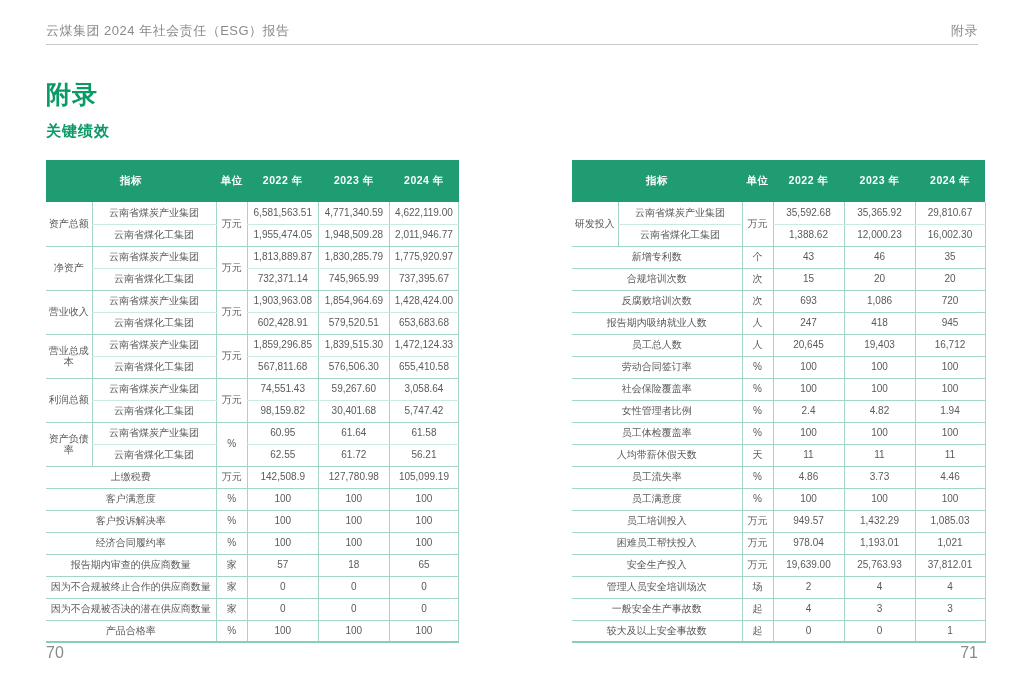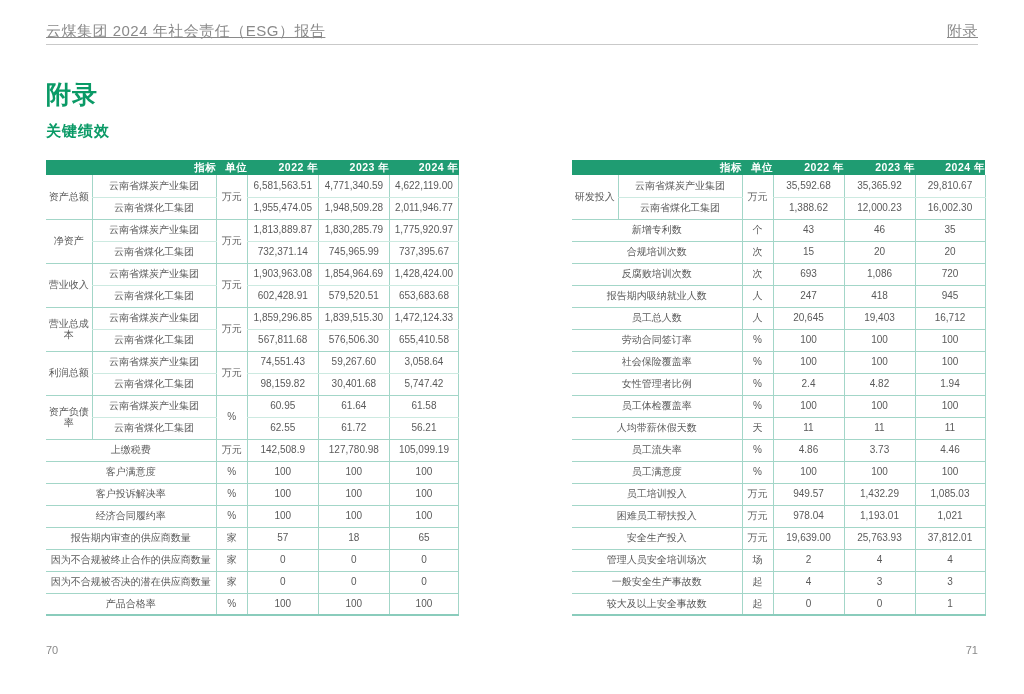--- a/index.html
+++ b/index.html
@@ -14,21 +14,21 @@
   *{margin:0;padding:0;box-sizing:border-box;}
   html,body{background:#ffffff;}
   body{
     width:1024px;height:694px;position:relative;overflow:hidden;
     font-family:"Liberation Sans","DejaVu Sans",sans-serif;
     color:var(--text-gray);
   }
   .hdr{
     position:absolute;left:46px;right:46px;top:22px;
     display:flex;justify-content:space-between;align-items:flex-end;
-    font-size:15px;color:var(--muted-gray);letter-spacing:.5px;text-decoration:underline;
+    font-size:13px;color:var(--muted-gray);letter-spacing:.5px;
   }
   .rule{
     position:absolute;left:46px;right:46px;top:44px;
     border-bottom:1px solid #c9c9c9;
   }
   h1.page-title{
     position:absolute;left:46px;top:78px;
     font-size:25px;font-weight:bold;color:var(--title-green);letter-spacing:1px;
   }
   h2.section-title{
@@ -37,35 +37,35 @@
   }
   .tbl{position:absolute;top:160px;}
   .tbl-left{left:46px;}
   .tbl-right{left:572px;}
   table{
     border-collapse:collapse;table-layout:fixed;width:413px;
     font-size:10px;color:var(--text-gray);
   }
   thead th{
     background:var(--header-green);color:#ffffff;font-weight:bold;
-    height:15px;font-size:10.5px;text-align:right;border:none;letter-spacing:.5px;
+    height:42px;font-size:10.5px;text-align:center;border:none;letter-spacing:.5px;
   }
   tbody td{
     height:22px;text-align:center;vertical-align:middle;
     padding:1px 2px;line-height:1.15;
     border-bottom:1px solid var(--border-teal);
     border-left:1px solid var(--border-teal);
     background:#ffffff;
   }
   tbody td.edge{border-left:none;}
   tbody td:last-child{border-right:1px solid var(--border-teal);}
   tbody td.presub{border-bottom-color:var(--border-teal-light);text-align:center;}
   tbody tr:last-child td{border-bottom:2px solid var(--border-teal-strong);}
   .pn{
-    position:absolute;top:644px;font-size:11px;color:var(--muted-gray);
+    position:absolute;top:644px;font-size:16px;color:var(--muted-gray);
   }
   .pn-left{left:46px;}
   .pn-right{right:46px;text-align:right;}
 </style>
 </head>
 <body>
 
 <div class="hdr">
   <span>云煤集团 2024 年社会责任（ESG）报告</span>
   <span>附录</span>

